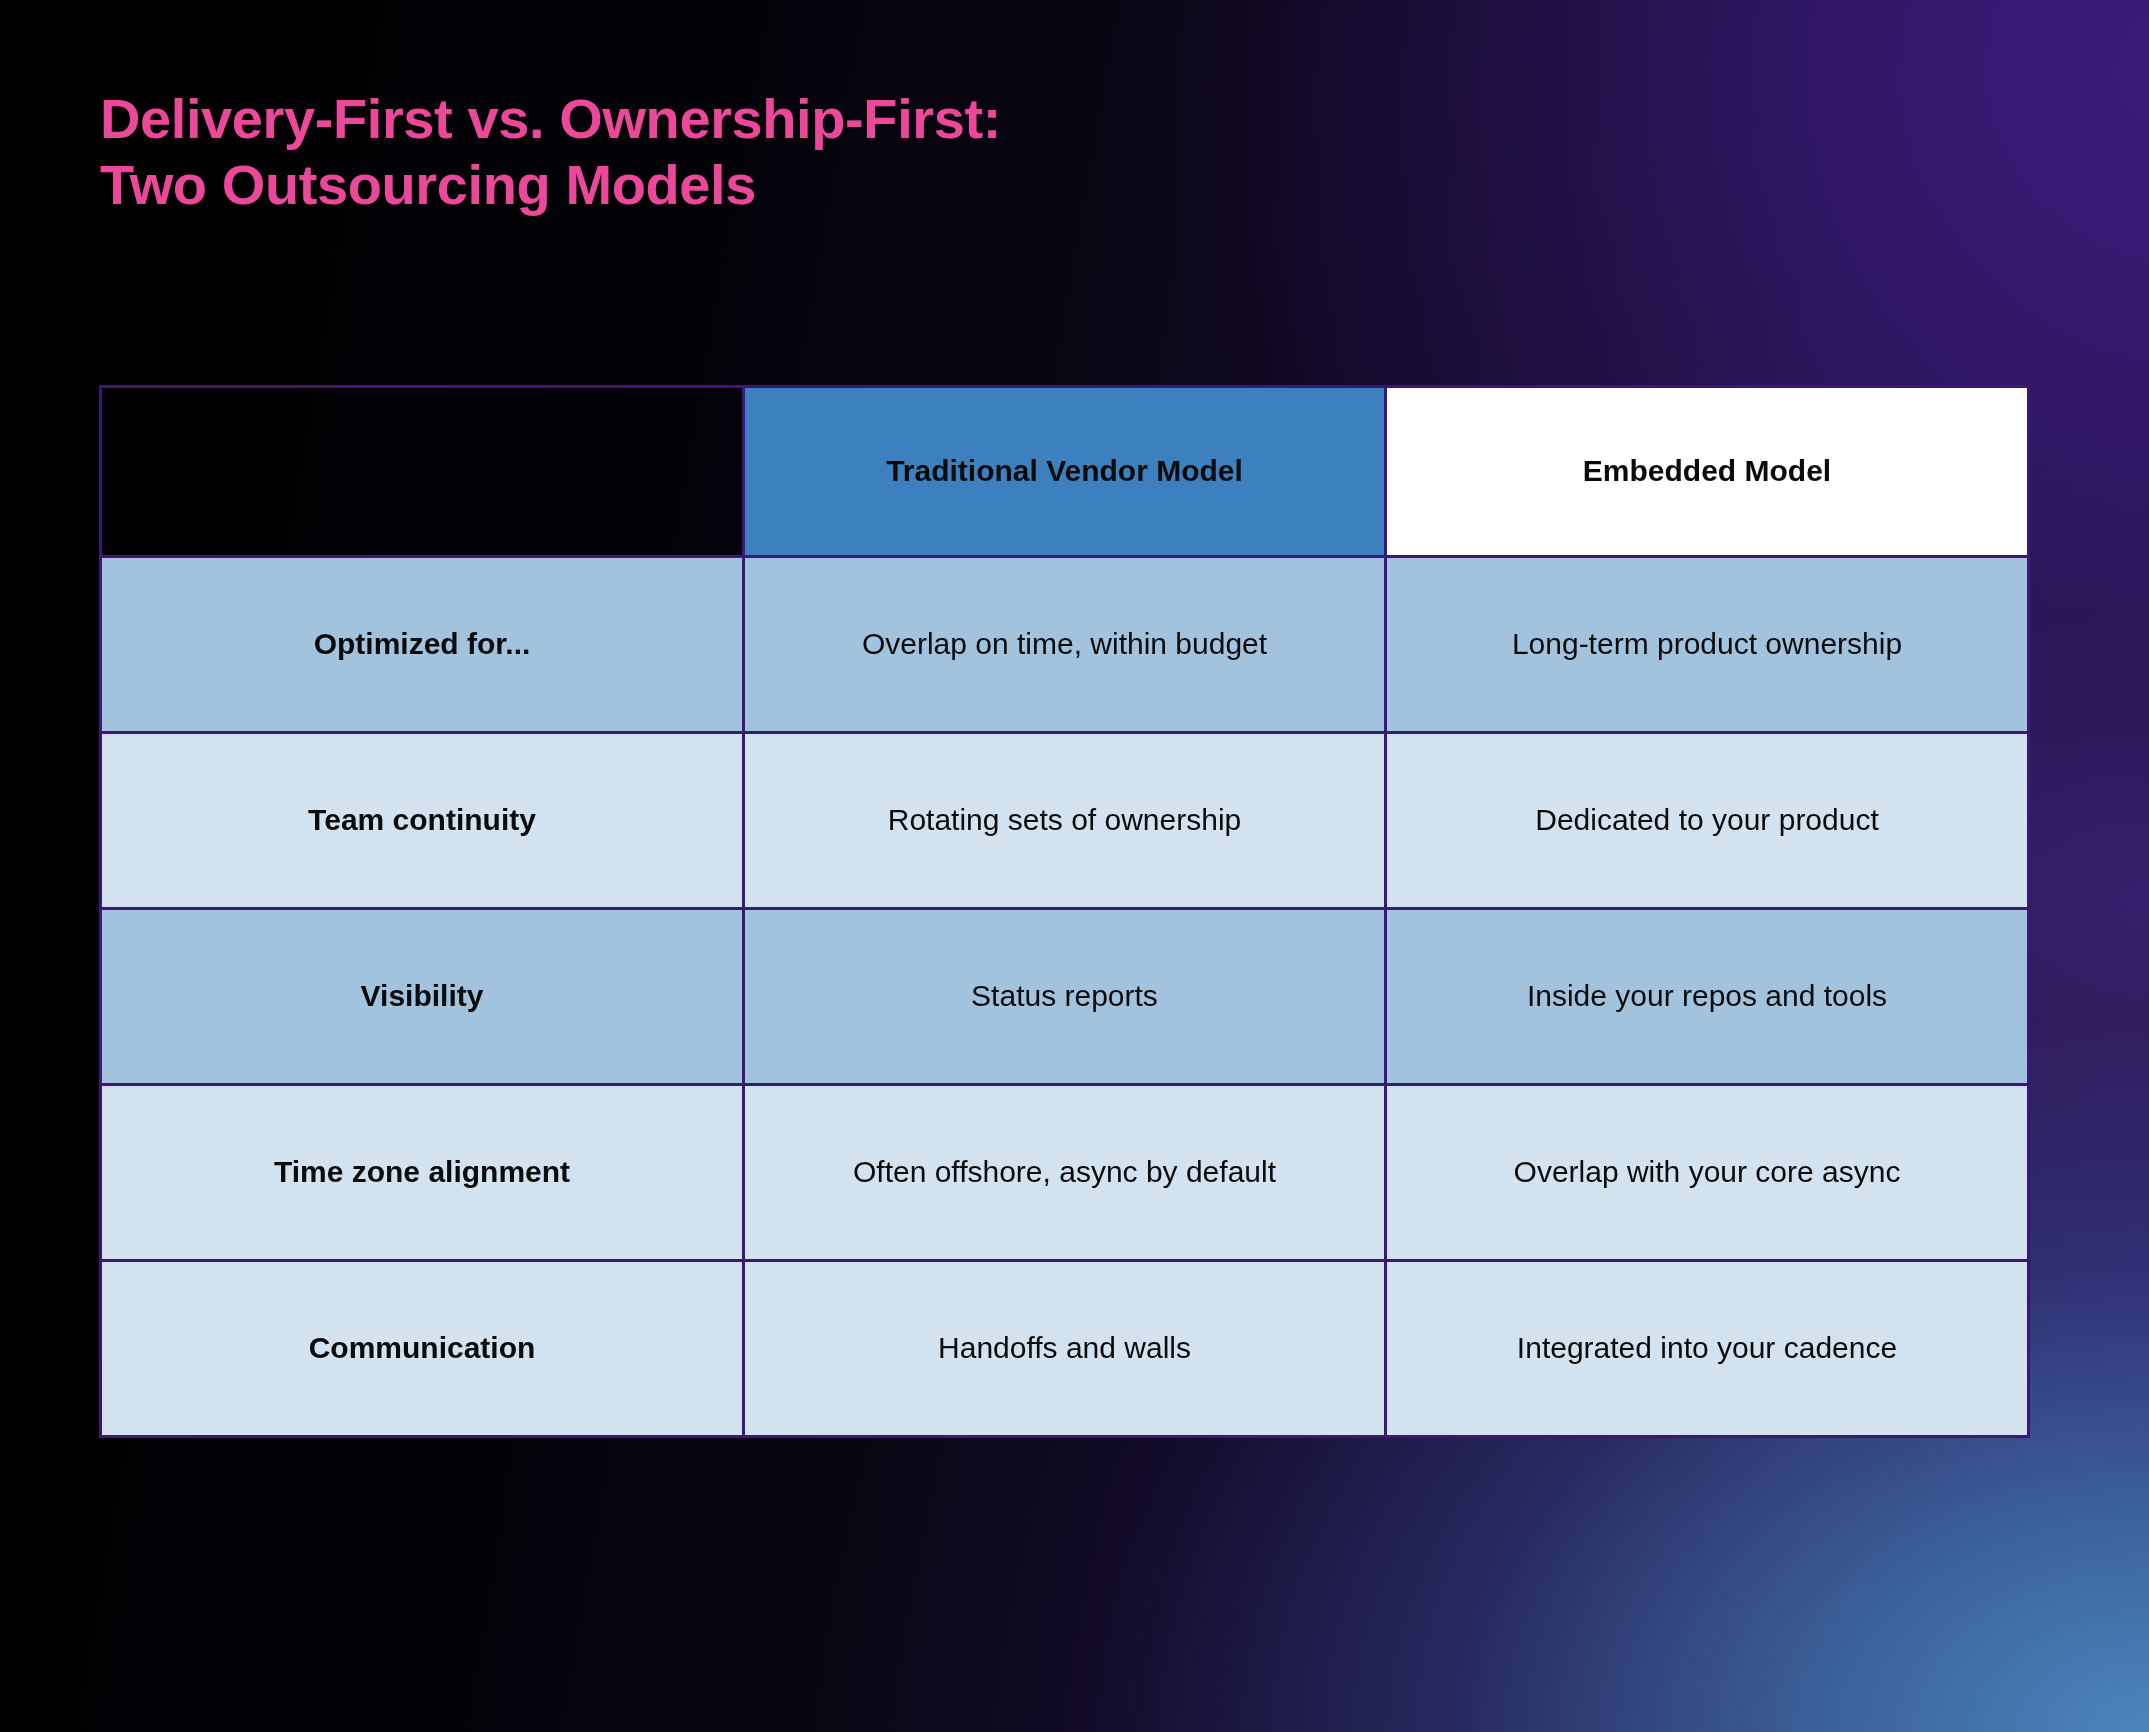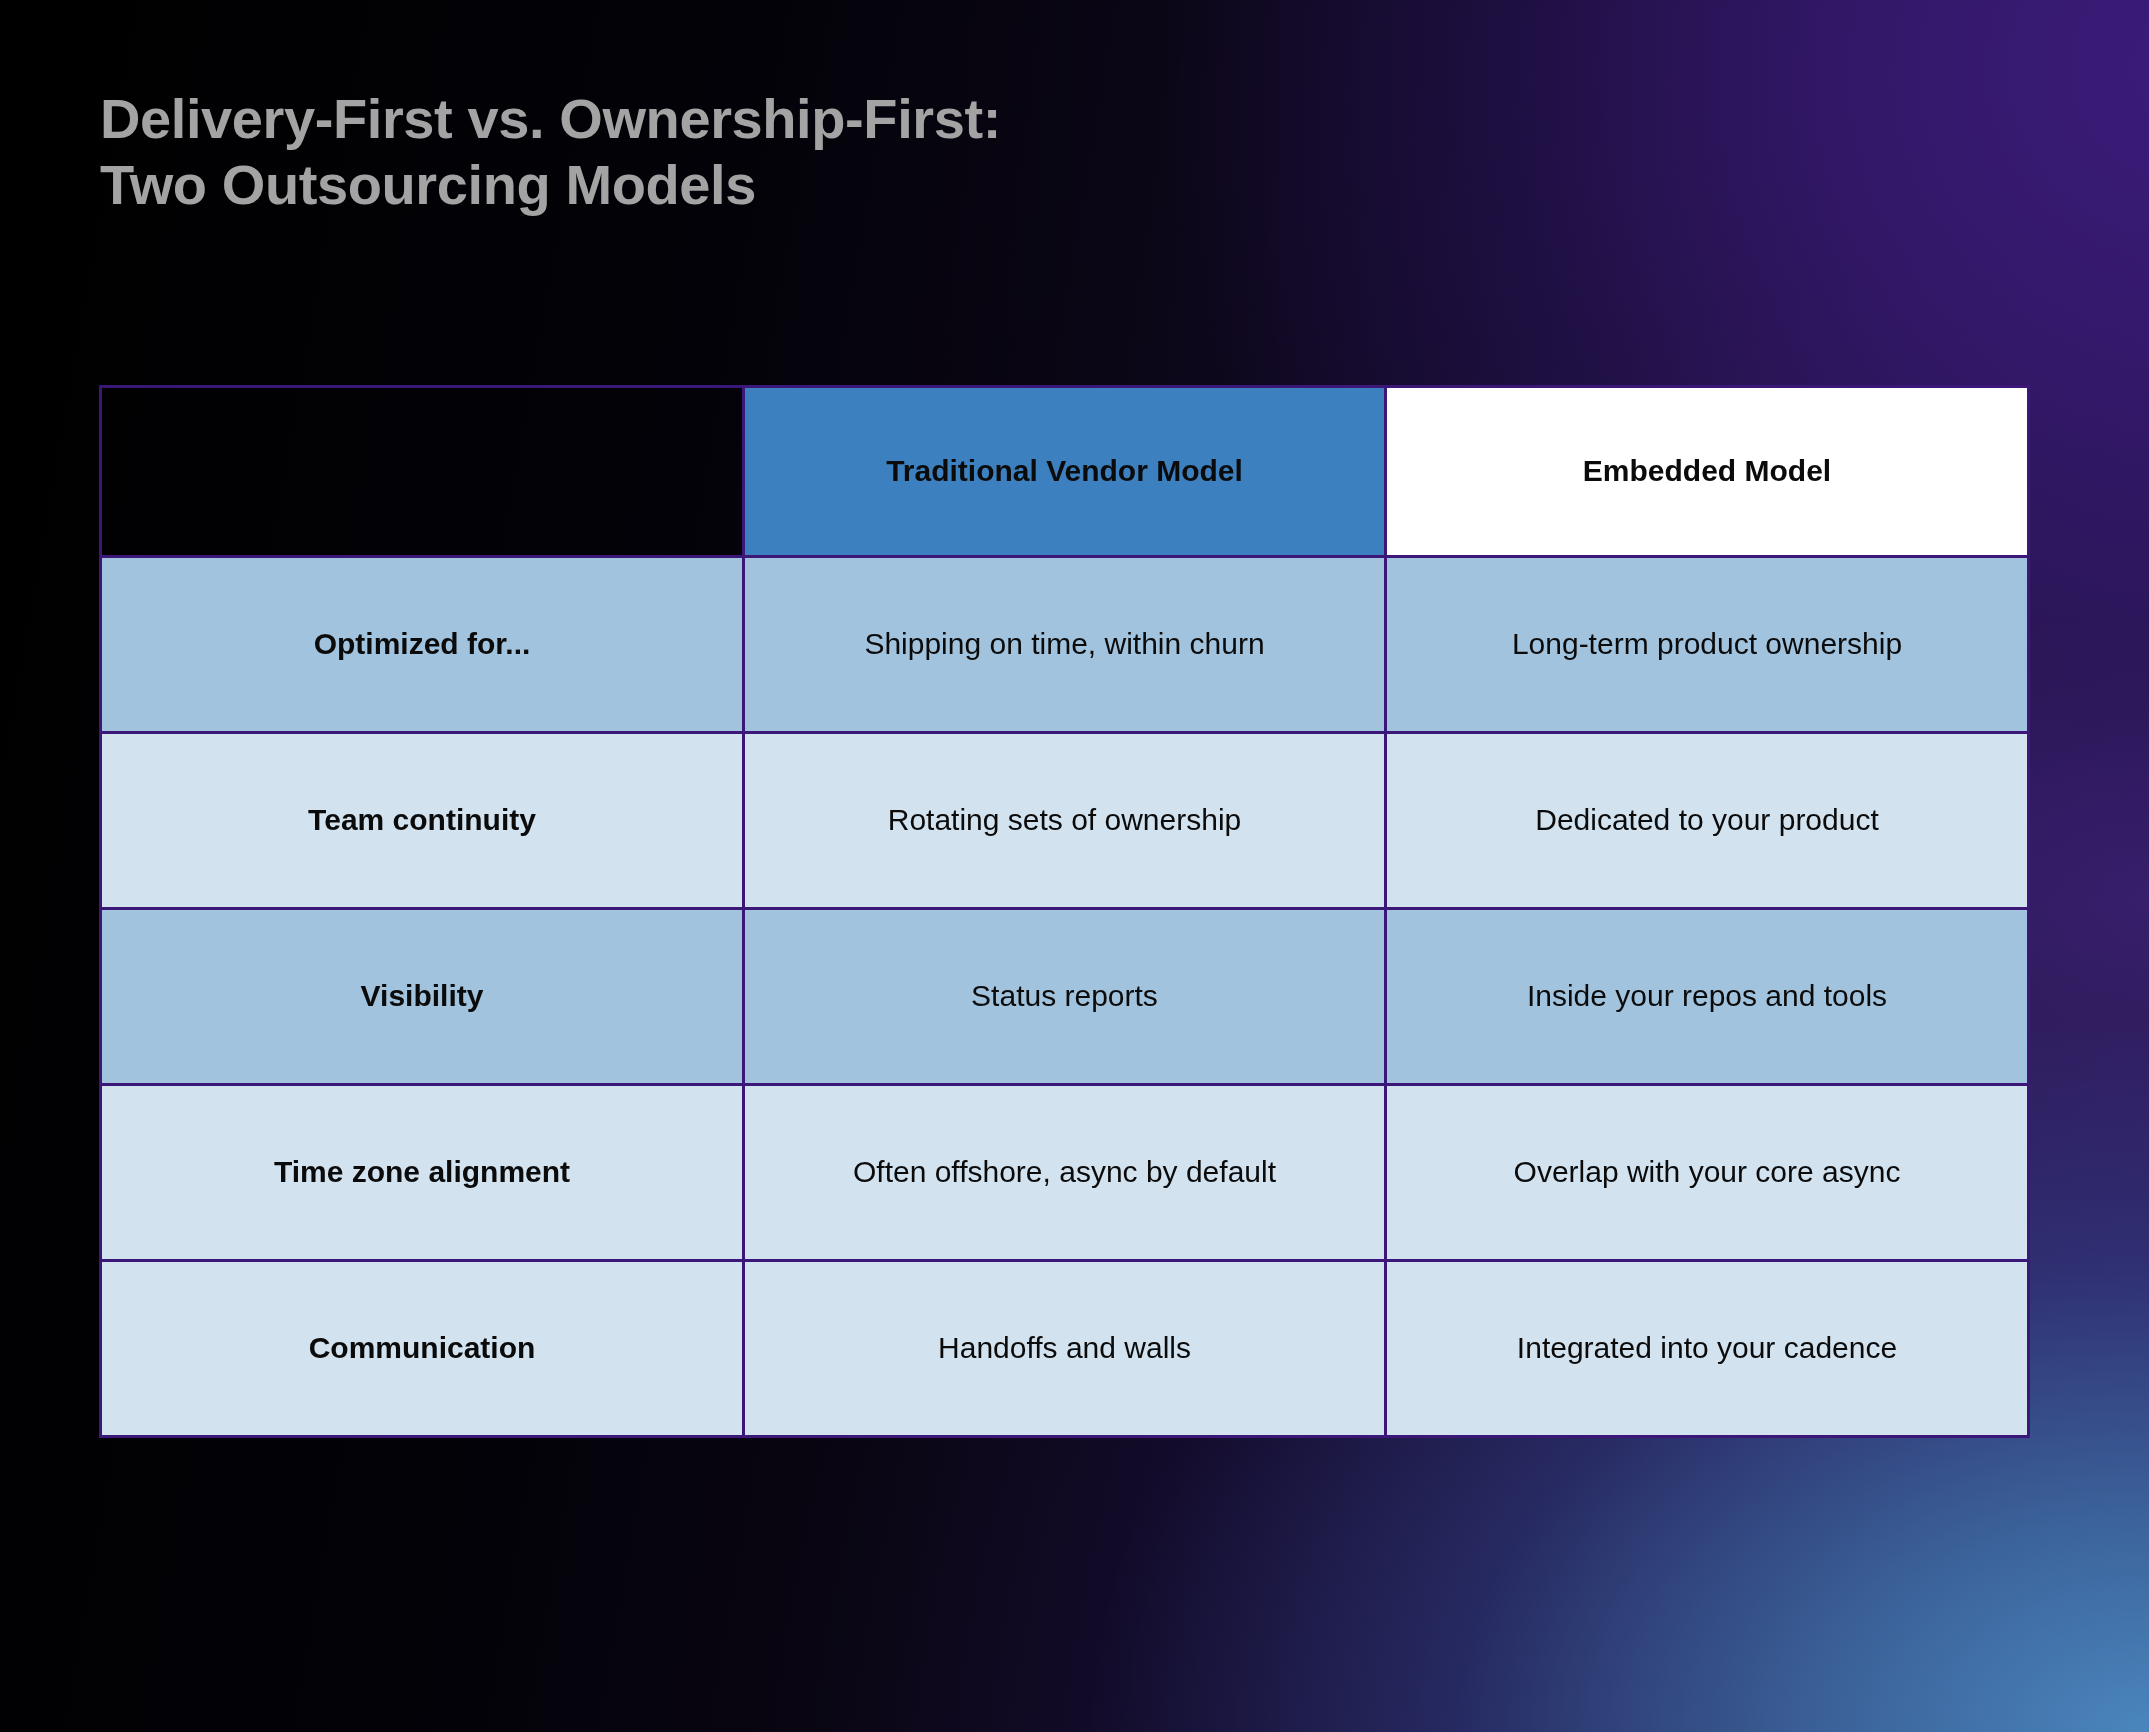--- a/index.html
+++ b/index.html
@@ -24,21 +24,21 @@
   
   #title-block {
     position: absolute;
     left: 100px;
     top: 86px;
     width: 1522px;
   }
   .title-line {
     font-size: 56px;
     font-weight: 700;
-    color: #a3a3a3;
+    color: #ec4899;
     letter-spacing: -0.4px;
     line-height: 1.18;
     white-space: nowrap;
   }
 
   
   #comparison-table {
     position: absolute;
     left: 99px;
     top: 385px;
@@ -111,21 +111,21 @@
   <thead>
     <tr>
       <th class="corner-cell"></th>
       <th class="head-trad">Traditional Vendor Model</th>
       <th class="head-emb">Embedded Model</th>
     </tr>
   </thead>
   <tbody>
     <tr class="row-dark">
       <td class="label-cell">Optimized for...</td>
-      <td>Shipping on time, within churn</td>
+      <td>Overlap on time, within budget</td>
       <td>Long-term product ownership</td>
     </tr>
     <tr class="row-light">
       <td class="label-cell">Team continuity</td>
       <td>Rotating sets of ownership</td>
       <td>Dedicated to your product</td>
     </tr>
     <tr class="row-dark">
       <td class="label-cell">Visibility</td>
       <td>Status reports</td>

